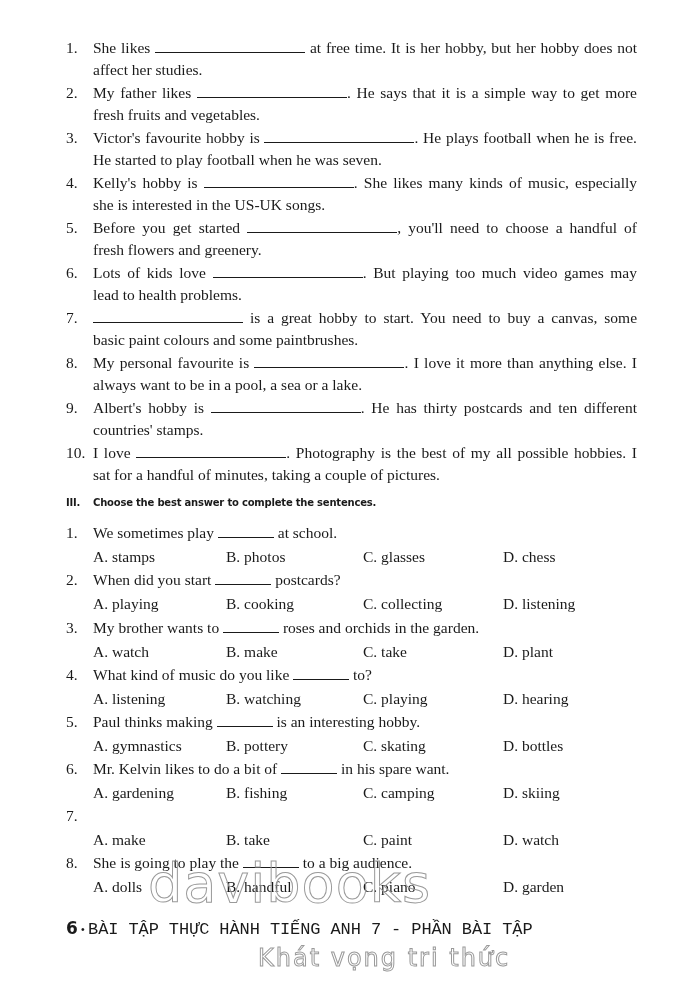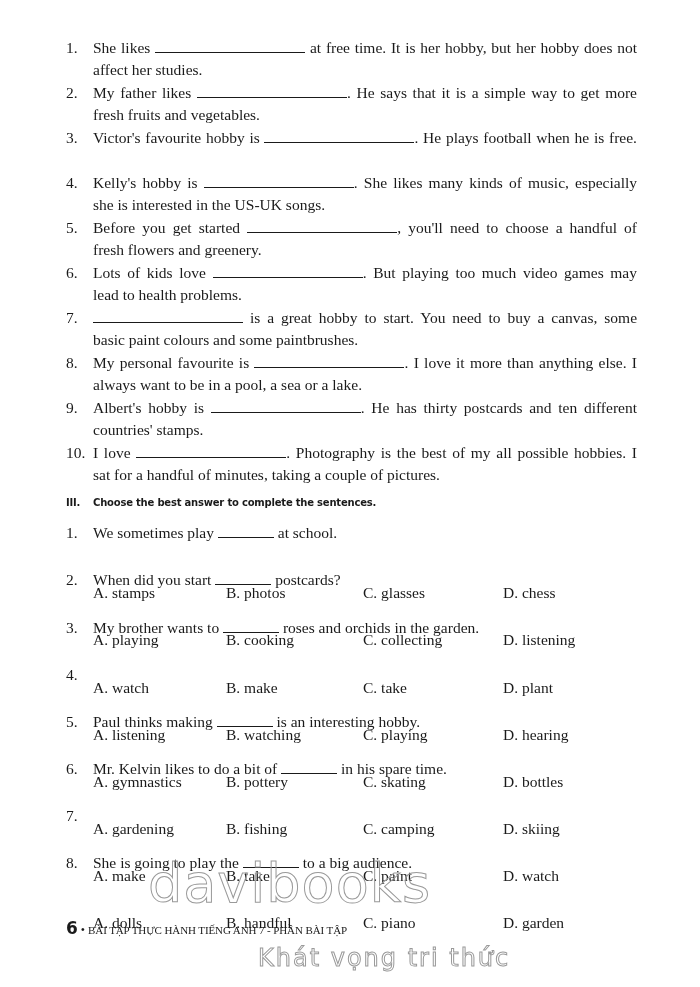--- a/index.html
+++ b/index.html
@@ -22,29 +22,29 @@
   .section-title {
     position: absolute; left: 66px; top: 497px; font-family: "DejaVu Sans", "Liberation Sans", sans-serif;
     font-weight: bold; font-size: 10px; color: #1a1a1a; letter-spacing: -0.2px;
   }
   .section-title .roman { display: inline-block; width: 27px; }
   .mc { position: absolute; left: 66px; width: 571px; font-size: 15.5px; }
   .mc .stem { position: relative; height: 24px; line-height: 21px; }
   .mc .stem .num { position: absolute; left: 0; }
   .mc .stem .text { position: absolute; left: 27px; white-space: nowrap; }
   .mc .opts { position: relative; height: 24px; line-height: 21px; }
-  .mc .opt { position: absolute; white-space: nowrap; margin-top: 36px; }
+  .mc .opt { position: absolute; white-space: nowrap; }
   .mc .opt.a { left: 27px; }
   .mc .opt.b { left: 160px; }
   .mc .opt.c { left: 297px; }
   .mc .opt.d { left: 437px; }
   .footer { position: absolute; left: 66px; top: 918px; white-space: nowrap; }
   .footer .pnum { font-family: "DejaVu Sans", sans-serif; font-weight: bold; font-size: 17px; }
   .footer .bullet { font-size: 12px; margin: 0 3px; }
-  .footer .ftitle { font-family: Liberation Serif, serif; font-size: 11px; letter-spacing: -0.1px; }
+  .footer .ftitle { font-family: Liberation Mono, monospace; font-size: 17px; letter-spacing: -0.1px; }
   .wm1 {
     position: absolute; left: 148px; top: 852px; font-family: "DejaVu Sans", sans-serif; font-size: 54px;
     color: transparent; -webkit-text-stroke: 1px #9a9a9a; letter-spacing: 1px; white-space: nowrap;
   }
   .wm2 {
     position: absolute; left: 258px; top: 944px; font-family: "DejaVu Sans", sans-serif; font-size: 24px;
     color: transparent; -webkit-text-stroke: 1px #9a9a9a; letter-spacing: 2px; white-space: nowrap;
   }
 </style>
 </head>
@@ -66,20 +66,21 @@
       <span class="body">
         <span class="line1"><span>My father likes</span> <span class="blank long"></span><span>. He says that it is a simple way to get more</span></span>
         <span class="line2">fresh fruits and vegetables.</span>
       </span>
     </div>
 
     <div class="q" style="top:127px">
       <span class="num">3.</span>
       <span class="body">
         <span class="line1"><span>Victor's favourite hobby is</span> <span class="blank long"></span><span>. He plays football when he is free.</span></span>
+        <span class="line2">He started to play football when he was seven.</span>
       </span>
     </div>
 
     <div class="q" style="top:172px">
       <span class="num">4.</span>
       <span class="body">
         <span class="line1"><span>Kelly's hobby is</span> <span class="blank long"></span><span>. She likes many kinds of music, especially</span></span>
         <span class="line2">she is interested in the US-UK songs.</span>
       </span>
     </div>
@@ -173,20 +174,21 @@
         <span class="opt a">A. watch</span>
         <span class="opt b">B. make</span>
         <span class="opt c">C. take</span>
         <span class="opt d">D. plant</span>
       </div>
     </div>
 
     <div class="mc" style="top:664px">
       <div class="stem">
           <span class="num">4.</span>
+          <span class="text"><span>What kind of music do you like</span> <span class="blank short"></span> <span>to?</span></span>
         </div>
       <div class="opts">
         <span class="opt a">A. listening</span>
         <span class="opt b">B. watching</span>
         <span class="opt c">C. playing</span>
         <span class="opt d">D. hearing</span>
       </div>
     </div>
 
     <div class="mc" style="top:711px">
@@ -198,21 +200,21 @@
         <span class="opt a">A. gymnastics</span>
         <span class="opt b">B. pottery</span>
         <span class="opt c">C. skating</span>
         <span class="opt d">D. bottles</span>
       </div>
     </div>
 
     <div class="mc" style="top:758px">
       <div class="stem">
           <span class="num">6.</span>
-          <span class="text"><span>Mr. Kelvin likes to do a bit of</span> <span class="blank short"></span> <span>in his spare time.</span></span>
+          <span class="text"><span>Mr. Kelvin likes to do a bit of</span> <span class="blank short"></span> <span>in his spare want.</span></span>
         </div>
       <div class="opts">
         <span class="opt a">A. gardening</span>
         <span class="opt b">B. fishing</span>
         <span class="opt c">C. camping</span>
         <span class="opt d">D. skiing</span>
       </div>
     </div>
 
     <div class="mc" style="top:805px">

